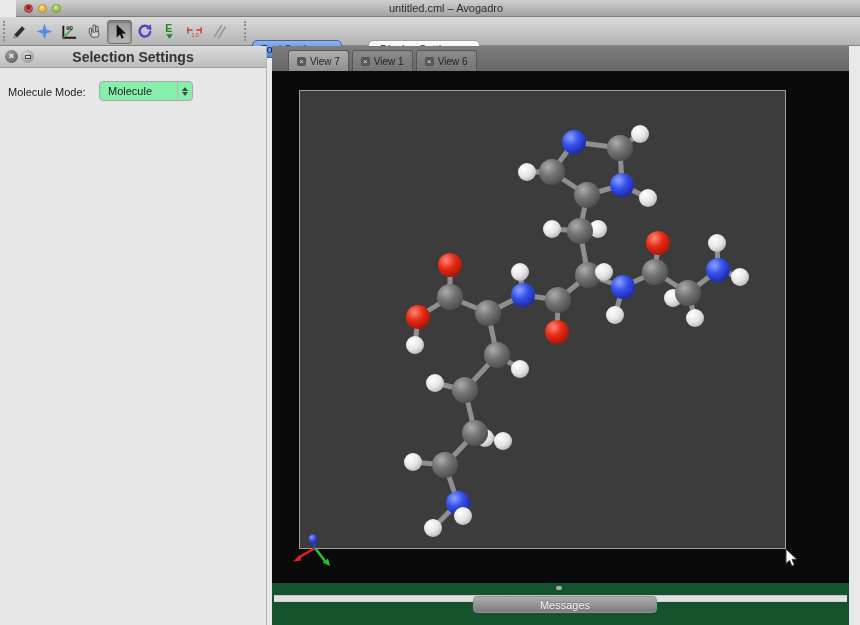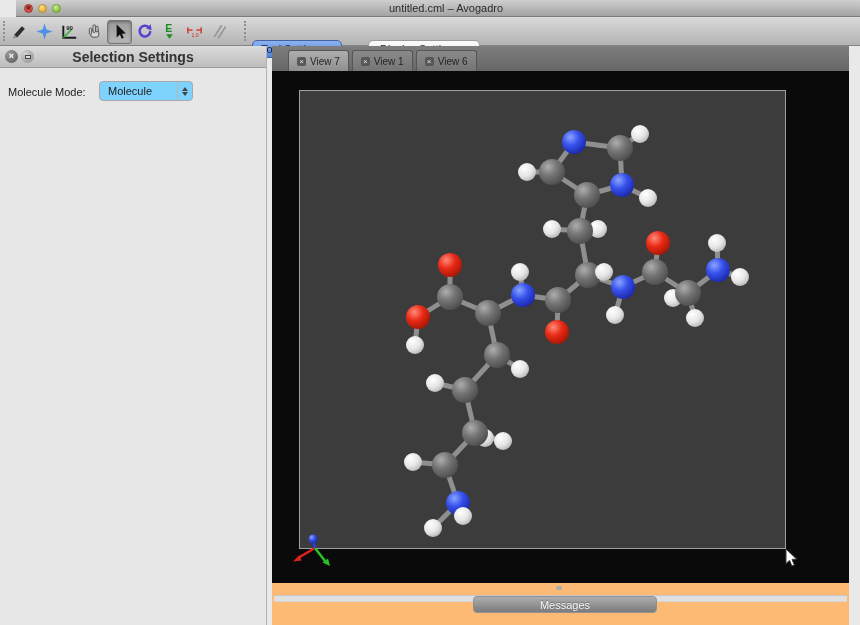--- a/index.html
+++ b/index.html
@@ -42,21 +42,21 @@
   .panel-title{position:absolute;left:0;right:0;top:0;line-height:22px;text-align:center;
     font-size:14px;font-weight:bold;color:#333;}
   .circ-btn{position:absolute;top:4px;width:13px;height:13px;border-radius:50%;
     display:flex;align-items:center;justify-content:center;font-size:9px;line-height:13px;}
   .circ-btn.close{left:5px;background:radial-gradient(circle at 35% 30%,#9a9a9a,#565656);
     color:#fff;font-weight:bold;}
   .circ-btn.float{left:21px;background:radial-gradient(circle at 35% 30%,#d2d2d2,#8d8d8d);
     border:0;}
   .circ-btn.float i{display:block;width:6px;height:4px;border:1px solid #444;background:#ddd;}
   .mode-label{position:absolute;left:8px;top:40px;font-size:11px;}
-  .dropdown{position:absolute;left:99px;top:35px;width:94px;height:20px;background:#7dd3fc;
+  .dropdown{position:absolute;left:99px;top:35px;width:94px;height:20px;background:#86efac;
     border:1px solid #a9a9a9;border-radius:4px;}
   .dropdown .val{position:absolute;left:8px;top:3px;font-size:11px;}
   .stepper{position:absolute;right:0;top:0;bottom:0;width:15px;border-left:1px solid #b6b6b6;
     display:flex;flex-direction:column;align-items:center;justify-content:center;gap:1px;}
   .tri-up{width:0;height:0;border-left:3.5px solid transparent;border-right:3.5px solid transparent;
     border-bottom:4px solid #444;}
   .tri-down{width:0;height:0;border-left:3.5px solid transparent;border-right:3.5px solid transparent;
     border-top:4px solid #444;}
   .panel-btn{position:absolute;left:10px;width:247px;height:18px;border-radius:4px;
     background:linear-gradient(#fefefe,#ebebeb);border:1px solid #a5a5a5;
@@ -75,21 +75,21 @@
   .tab.active{background:linear-gradient(#aeaeae,#8f8f8f);}
   .tab-close{width:9px;height:9px;border-radius:2px;background:#575757;color:#e4e4e4;
     font-size:8px;line-height:9px;text-align:center;}
   .canvas{position:absolute;left:0;top:25px;width:577px;height:512px;background:#0a0a0a;}
   .viewport{position:absolute;left:27px;top:19px;width:487px;height:459px;background:#3c3c3c;
     border:1px solid #a0a0a0;}
   .mol-svg{position:absolute;left:0;top:0;width:577px;height:512px;}
   .bond{stroke:#8f8f8f;stroke-width:5;stroke-linecap:round;}
 
   
-  .bottom-bar{position:absolute;left:0;top:537px;width:577px;height:42px;background:#fdba74;}
+  .bottom-bar{position:absolute;left:0;top:537px;width:577px;height:42px;background:#14532d;}
   .dock-dot{position:absolute;left:284px;top:3px;width:6px;height:4px;background:#adadad;border-radius:2px;}
   .messages-strip{position:absolute;left:2px;right:2px;top:12px;height:7px;background:#e0e0e0;
     border-top:1px solid #c7c7c7;border-bottom:1px solid #d4d4d4;}
   .messages-btn{position:absolute;left:201px;top:13px;width:184px;height:17px;border-radius:4px;
     background:linear-gradient(#aeaeae,#7b7b7b);border:1px solid #919191;
     color:#f5f5f5;font-size:11px;display:flex;align-items:center;justify-content:center;
     text-shadow:0 -1px 1px rgba(0,0,0,.3);}
 </style>
 </head>
 <body>

